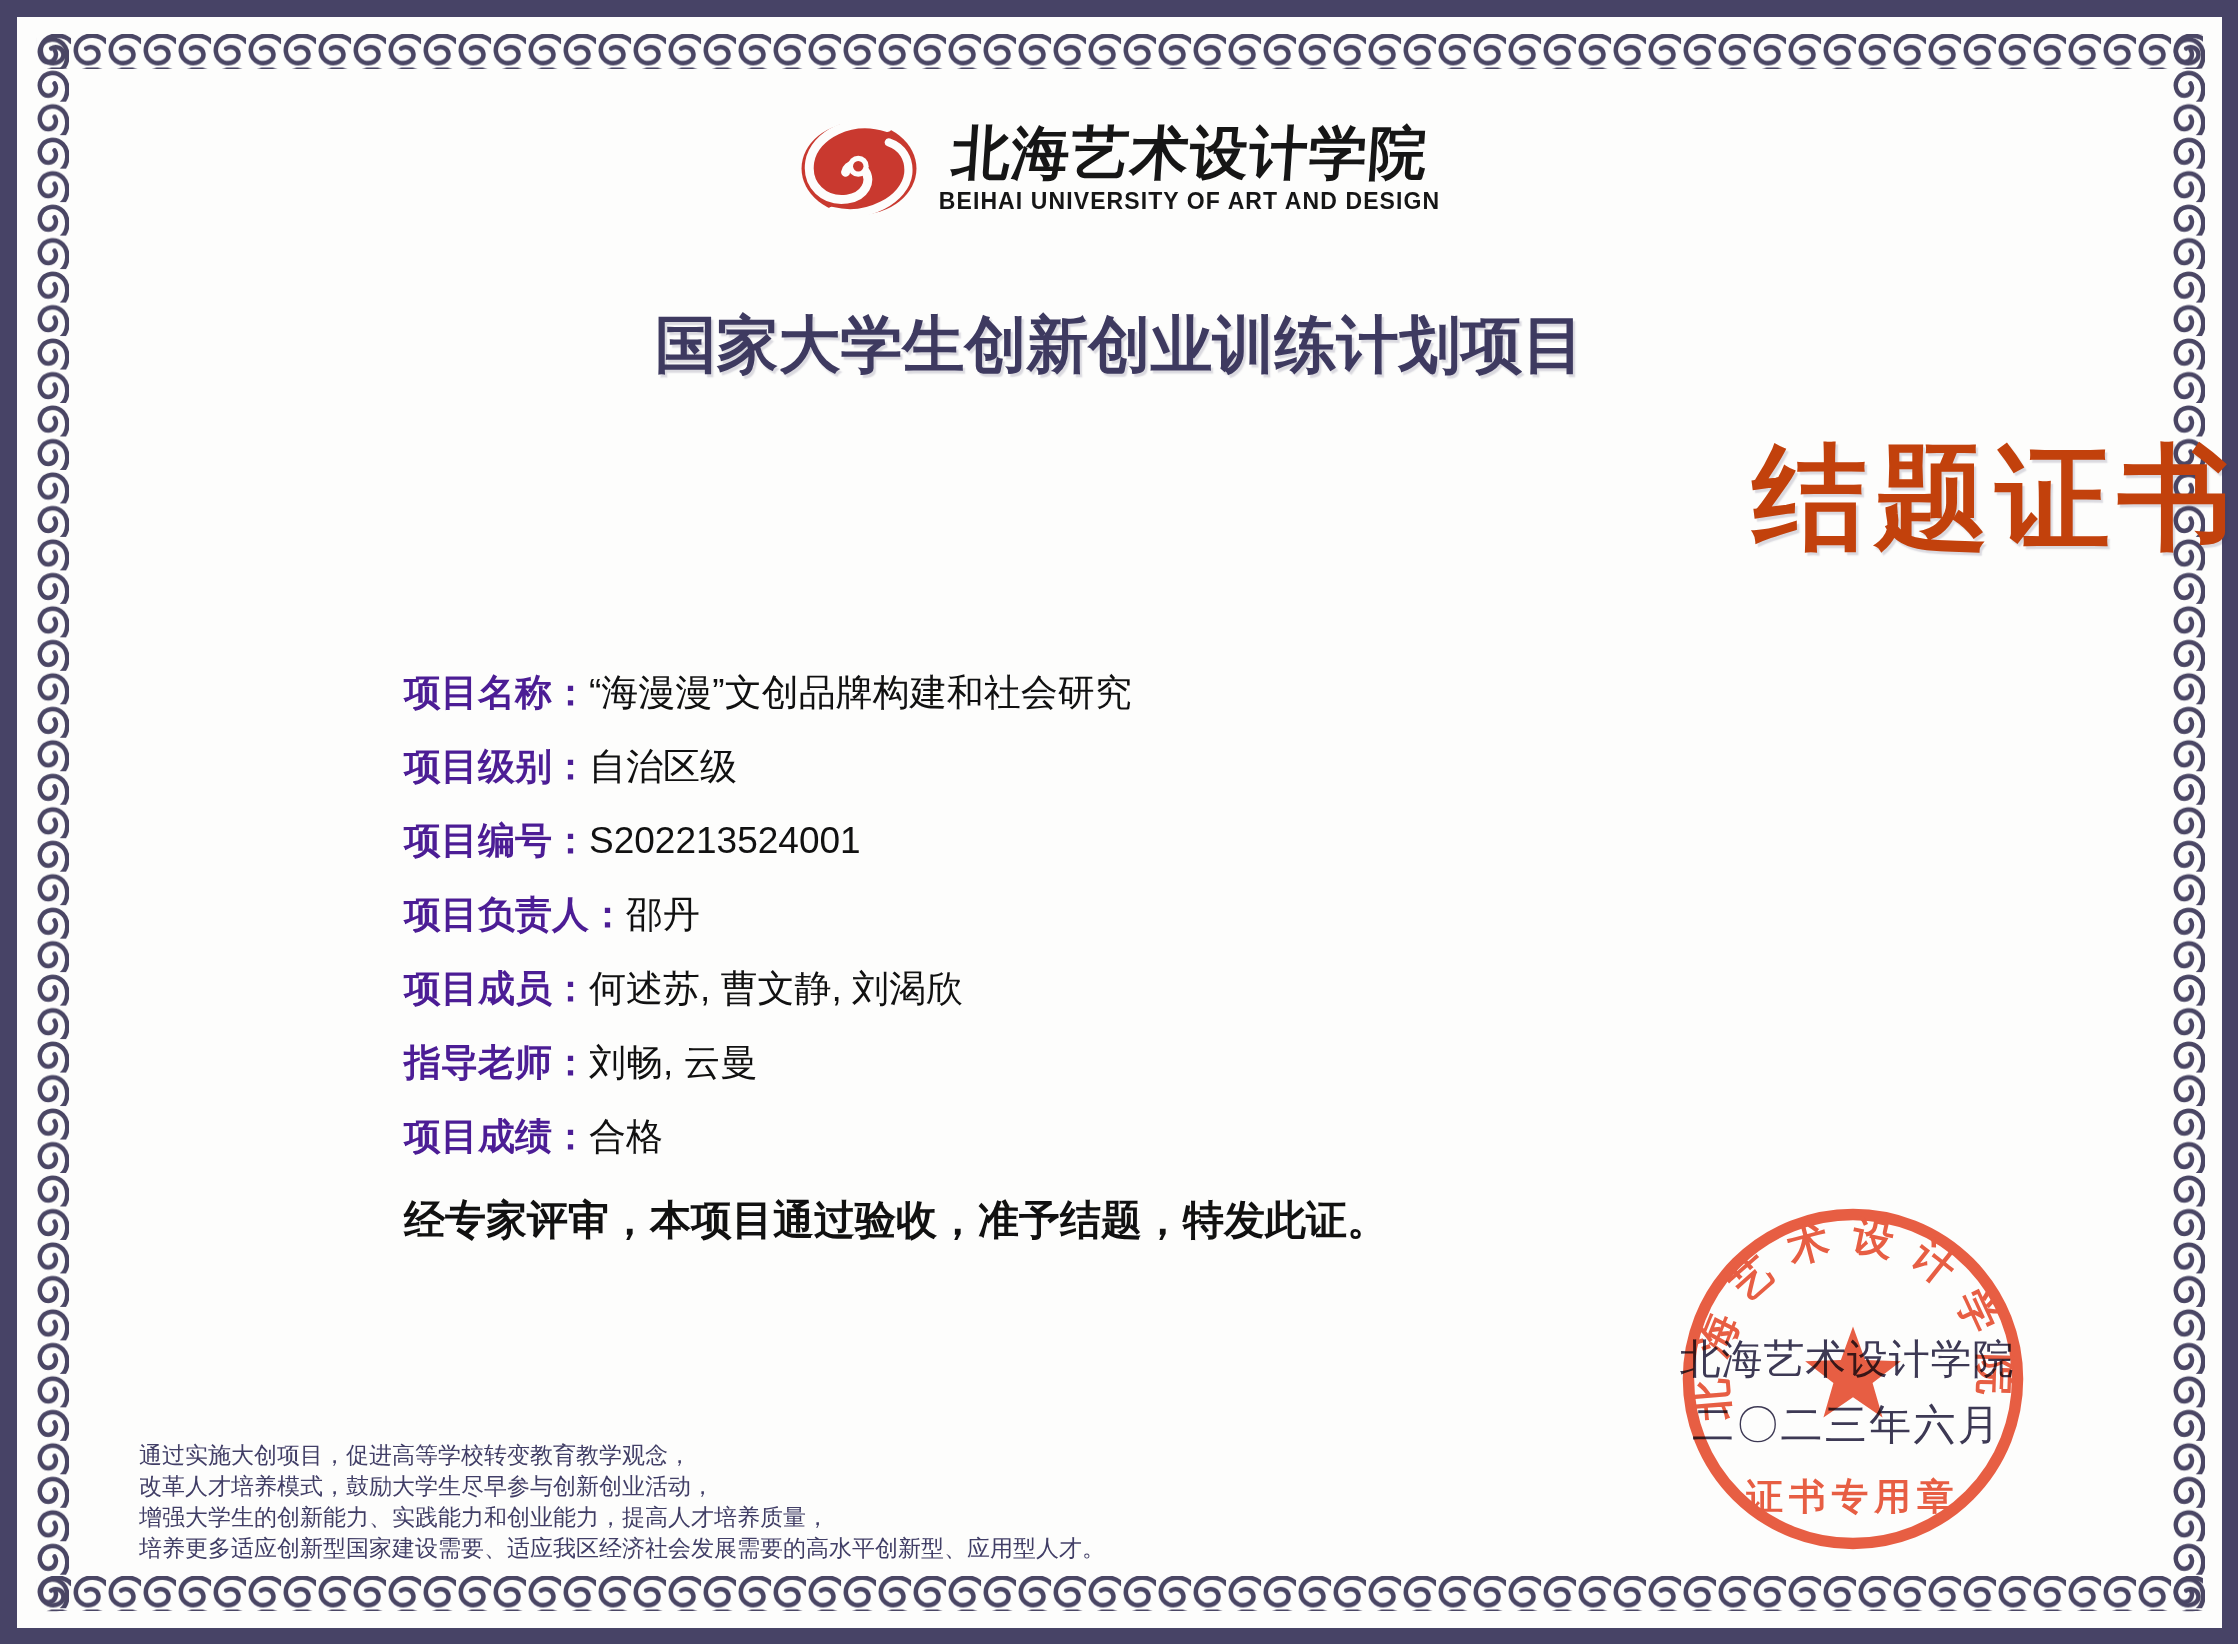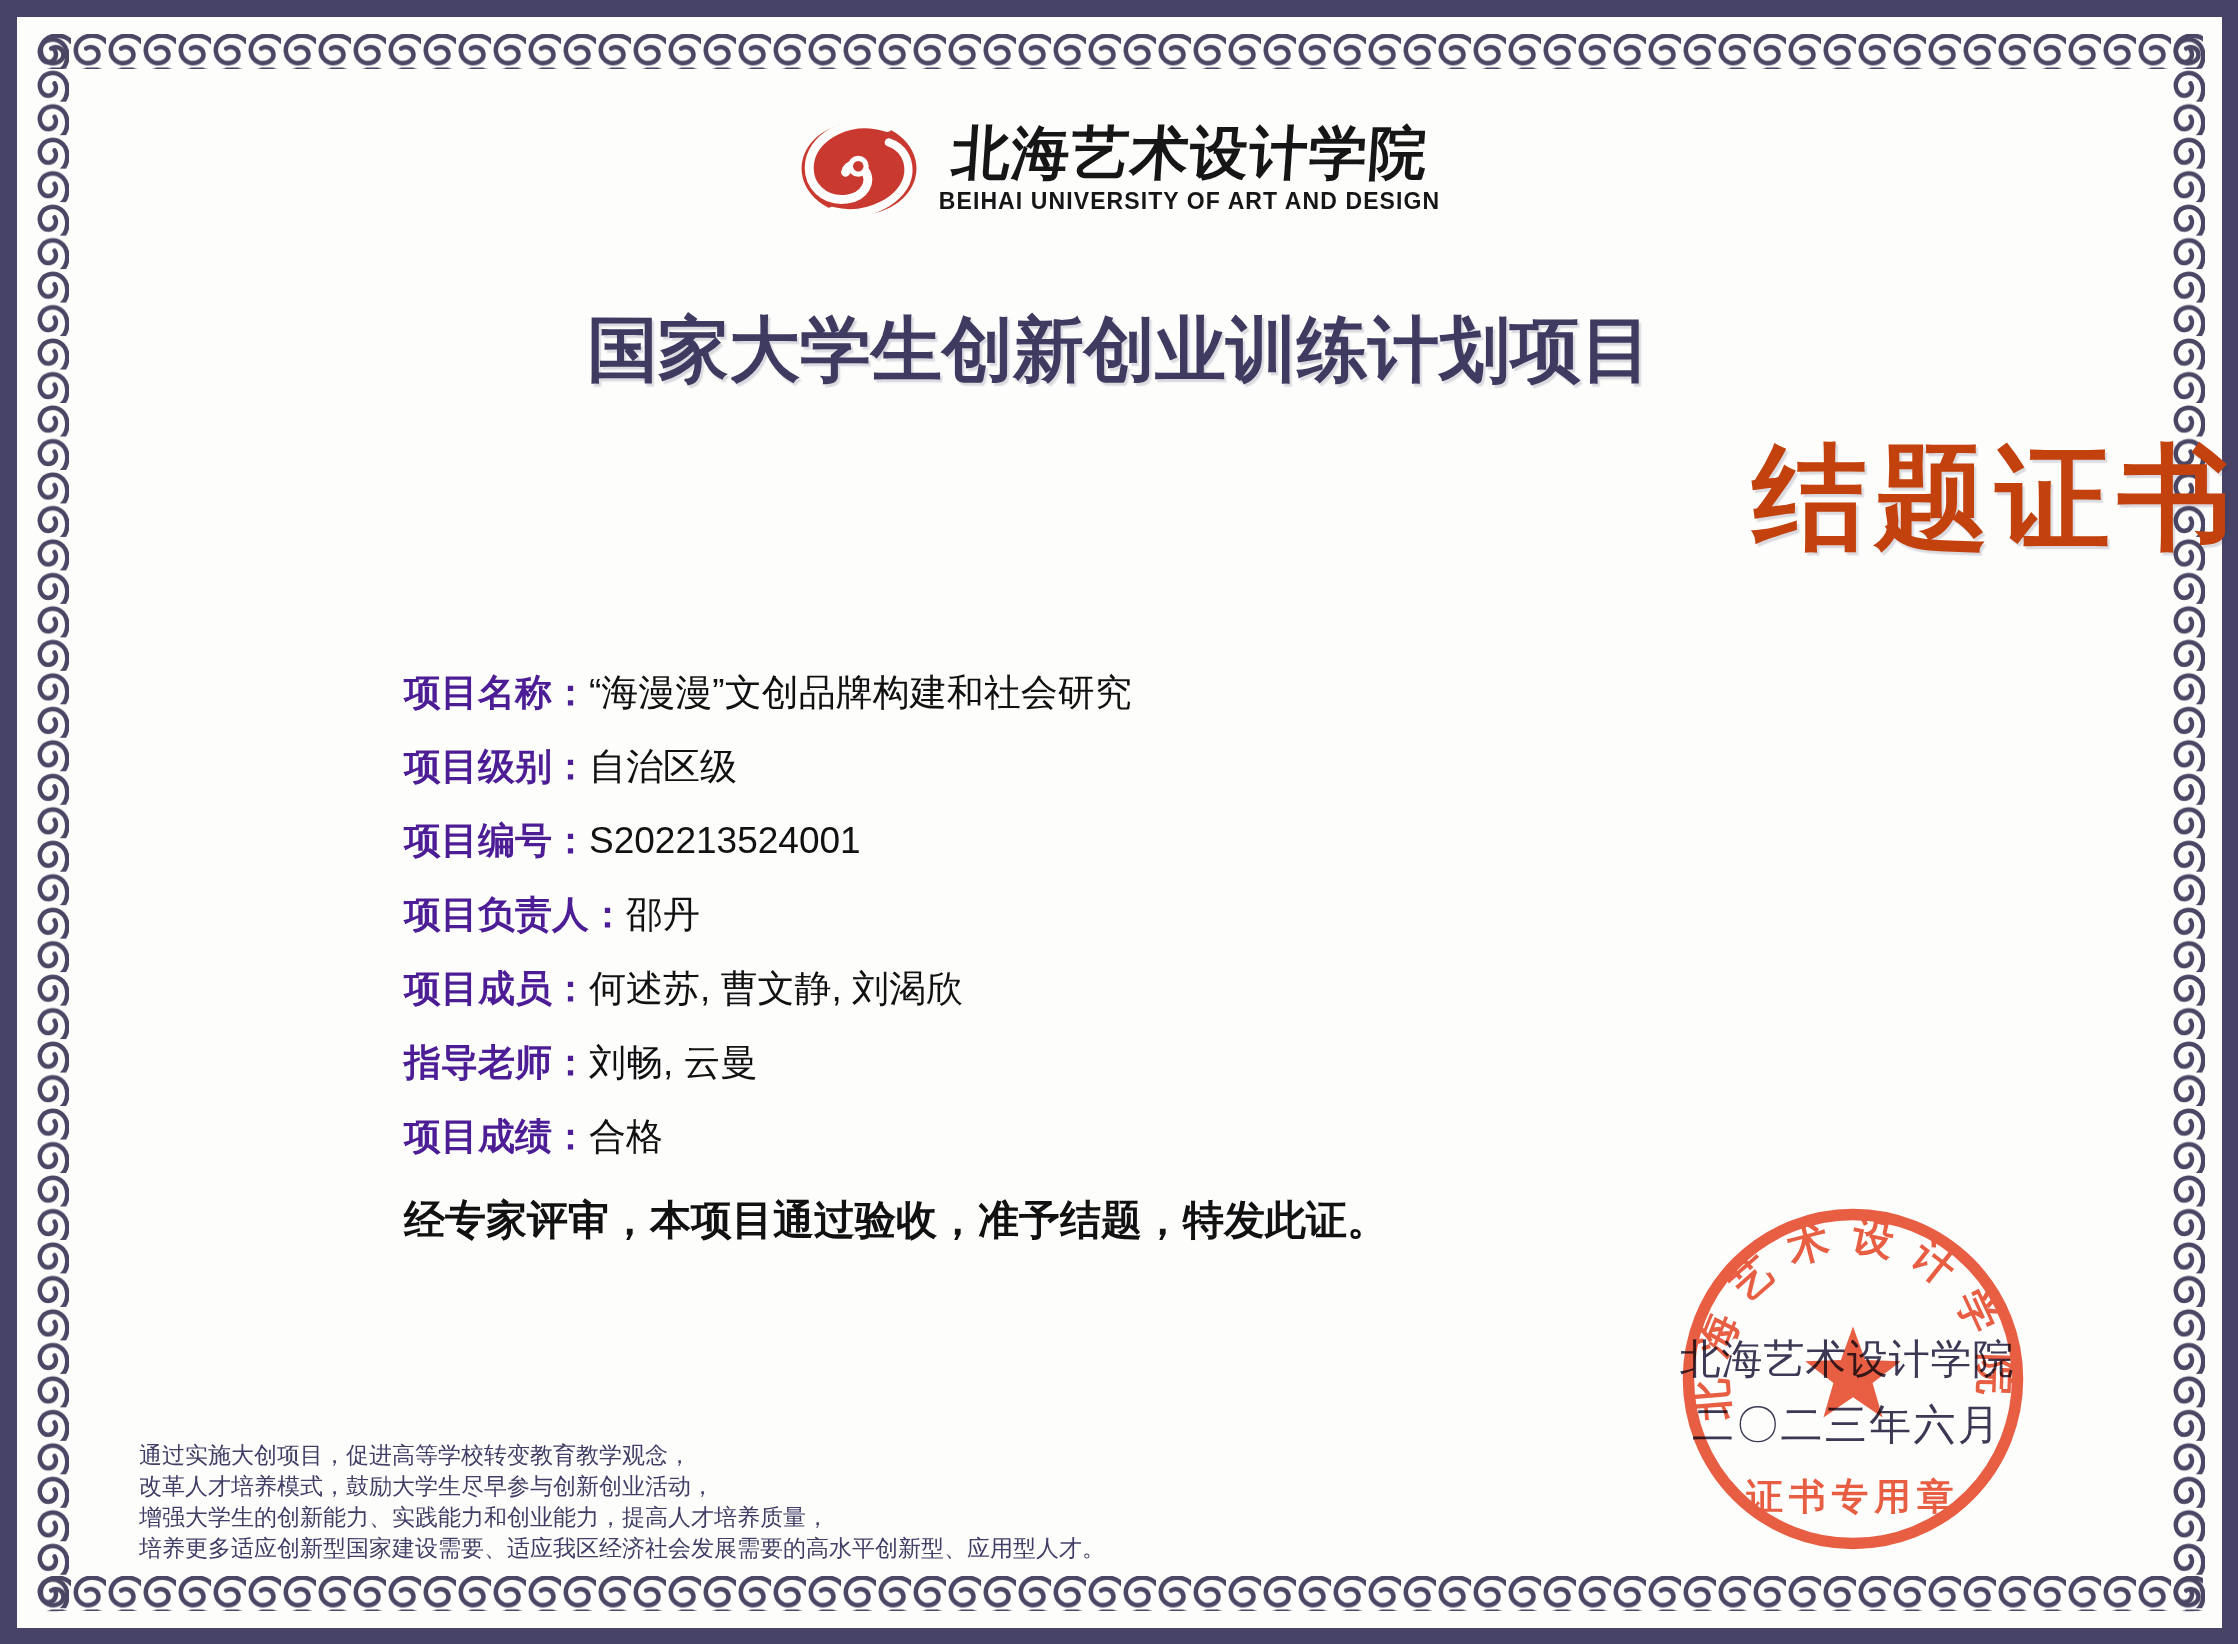--- a/index.html
+++ b/index.html
@@ -28,21 +28,21 @@
     transform:skewX(-4deg);
   }
   .logo-en{
     font-size:23px;font-weight:bold;letter-spacing:1.1px;color:#161616;margin-top:3px;
   }
 
   
   .title1{
     position:absolute;left:0;right:0;top:311px;text-align:center;
     font-family:"Liberation Serif","DejaVu Serif",serif;font-weight:bold;
-    font-size:71px;line-height:1.1;color:#3e3a60;letter-spacing:0px;
+    font-size:62px;line-height:1.1;color:#3e3a60;letter-spacing:0px;
     text-shadow:2.3px 3px 1.5px rgba(62,58,96,0.18);
   }
   .title2{
     position:absolute;left:0;right:0;top:436px;text-align:right;
     font-family:"Liberation Serif","DejaVu Serif",serif;font-weight:bold;
     font-size:114px;line-height:1.1;color:#c2410c;letter-spacing:7.6px;
     text-shadow:2.3px 3px 1.5px rgba(62,58,96,0.18);
   }
 
   

